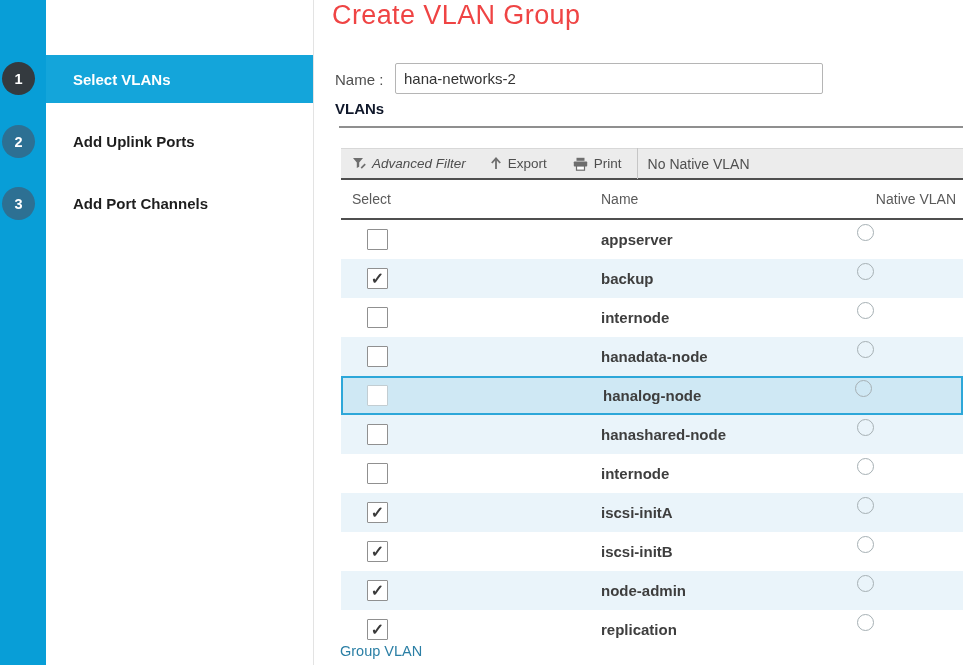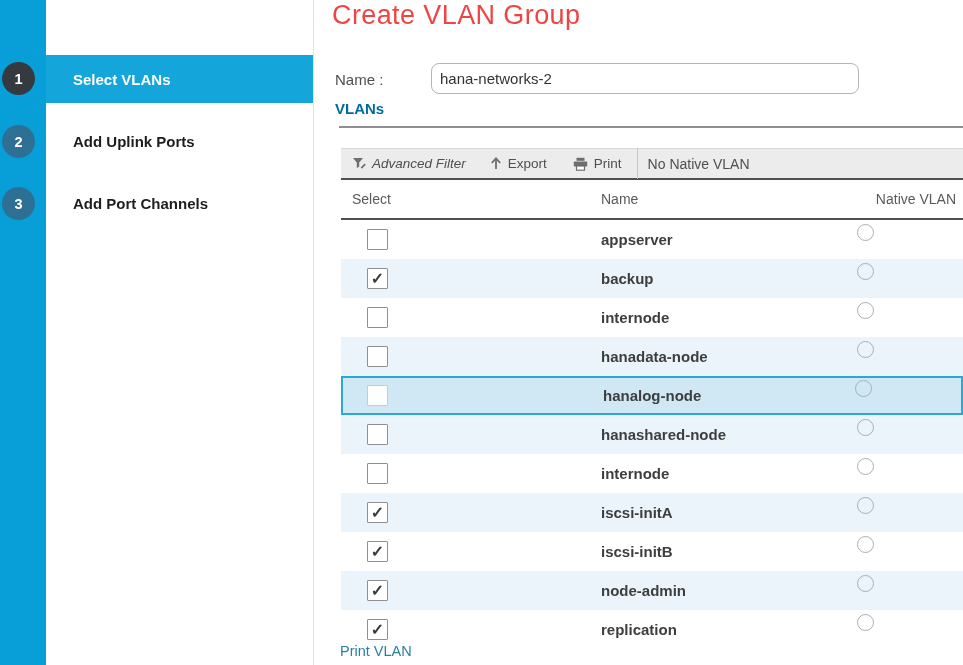--- a/index.html
+++ b/index.html
@@ -21,23 +21,23 @@
   .circle-2{top:125px;background:#2d7093;}
   .circle-3{top:187px;background:#2d7093;}
   .step-text{position:absolute;left:73px;font-size:15px;font-weight:bold;color:#1e1e1e;cursor:pointer;}
   .step-text.s2{top:133px;}
   .step-text.s3{top:195px;}
   
   .page-title{position:absolute;left:332px;top:0px;font-size:27px;font-weight:400;
     color:#ef4444;letter-spacing:0.4px;}
   .name-label{position:absolute;left:335px;top:71px;font-size:15px;color:#4f4f4f;}
   .name-input{position:absolute;left:395px;top:63px;width:428px;height:31px;box-sizing:border-box;
-    border:1px solid #b5b5b5;border-radius:8px;font-family:"Liberation Sans",sans-serif;
-    font-size:15px;color:#333333;padding:0 8px;outline:none;background:#fff;margin-left:36px;}
-  .vlans-label{position:absolute;left:335px;top:100px;font-size:15px;font-weight:bold;color:#0369a1;}
+    border:1px solid #b5b5b5;border-radius:2px;font-family:"Liberation Sans",sans-serif;
+    font-size:15px;color:#333333;padding:0 8px;outline:none;background:#fff;}
+  .vlans-label{position:absolute;left:335px;top:100px;font-size:15px;font-weight:bold;color:#0f172a;}
   .vlans-underline{position:absolute;left:339px;top:126px;width:624px;height:2px;background:#8f8f8f;}
   
   .toolbar{position:absolute;left:341px;top:148px;width:622px;height:32px;box-sizing:border-box;
     background:#ececec;border-top:1px solid #d8d8d8;border-bottom:2px solid #4f4f4f;
     display:flex;align-items:center;font-size:13.5px;color:#4f4f4f;}
   .tb-item{display:flex;align-items:center;gap:6px;cursor:pointer;white-space:nowrap;}
   .tb-filter{margin-left:11px;font-style:italic;}
   .tb-export{margin-left:24px;justify-content:flex-end;}
   .tb-print{margin-left:26px;}
   .tb-sep{width:1px;height:31px;background:#c6c6c6;margin-left:15px;}
@@ -245,13 +245,13 @@
         <span class="check-glyph">✓</span>
       </span>
     </span>
     <span class="cell-name">replication</span>
     <span class="cell-native">
       <span class="radio"></span>
     </span>
   </div>
   </div>
 
-<a class="create-vlan" href="#">Print VLAN</a>
+<a class="create-vlan" href="#">Group VLAN</a>
 
 </body></html>

